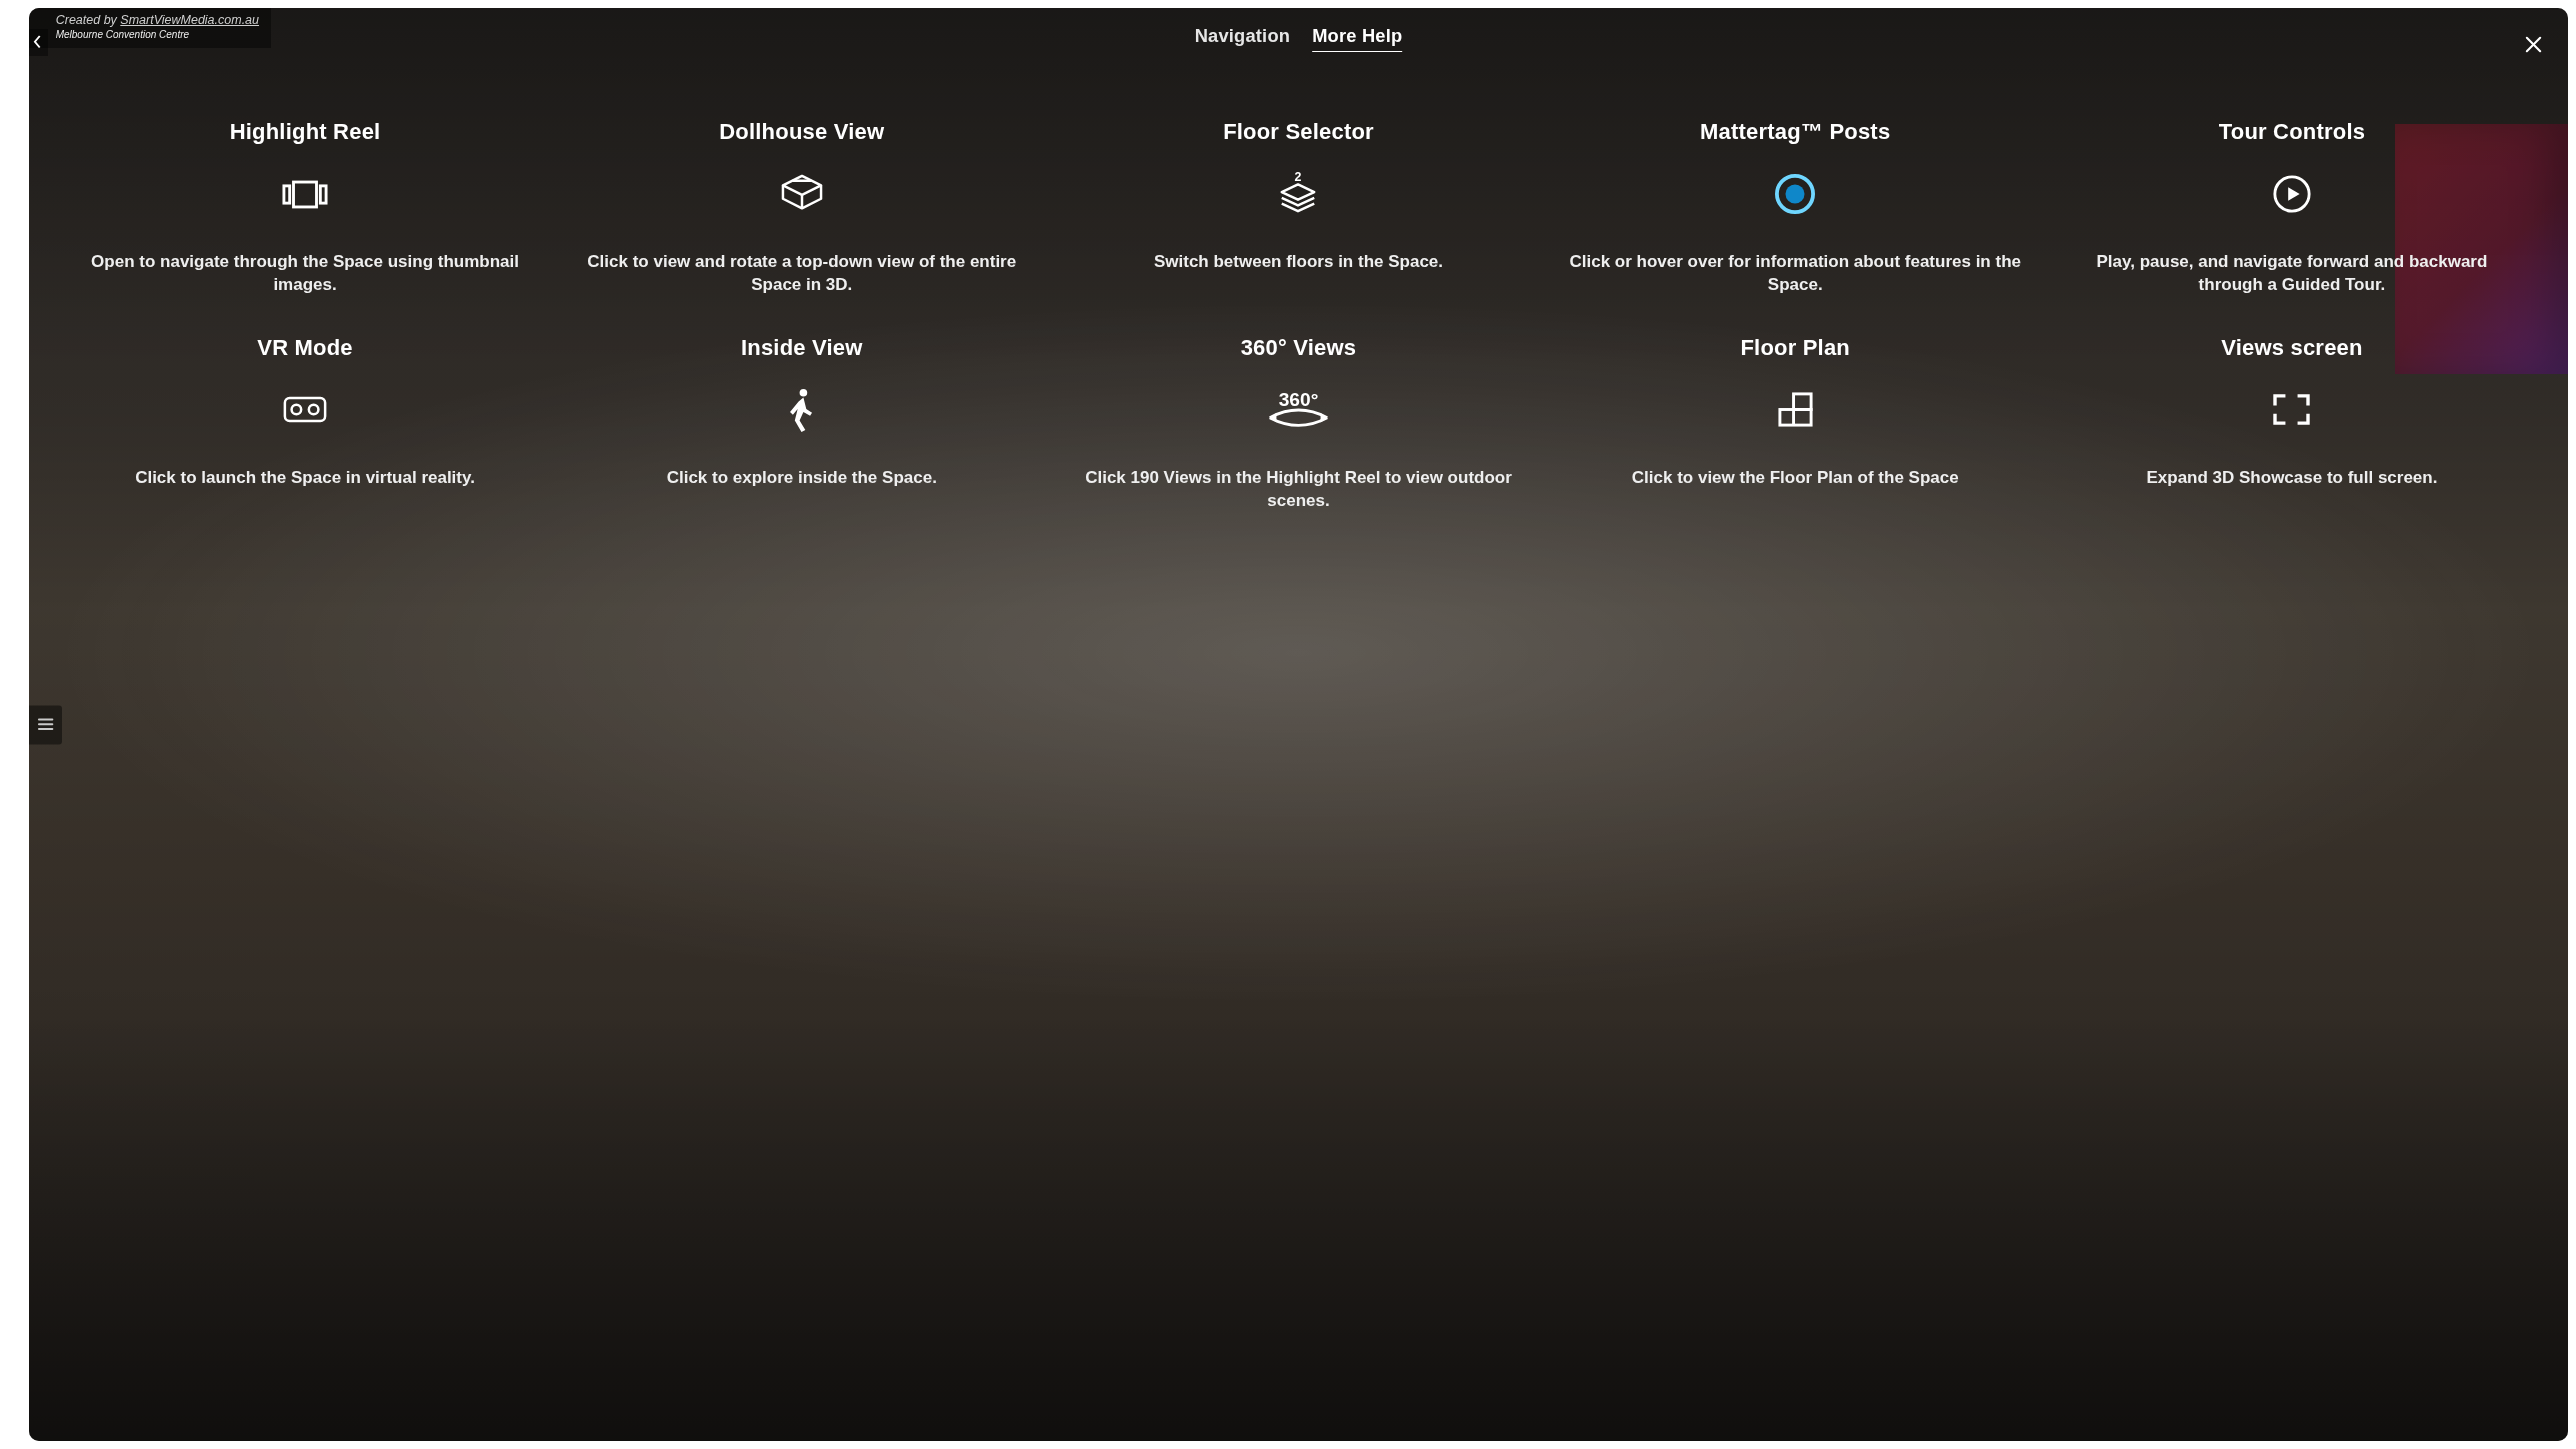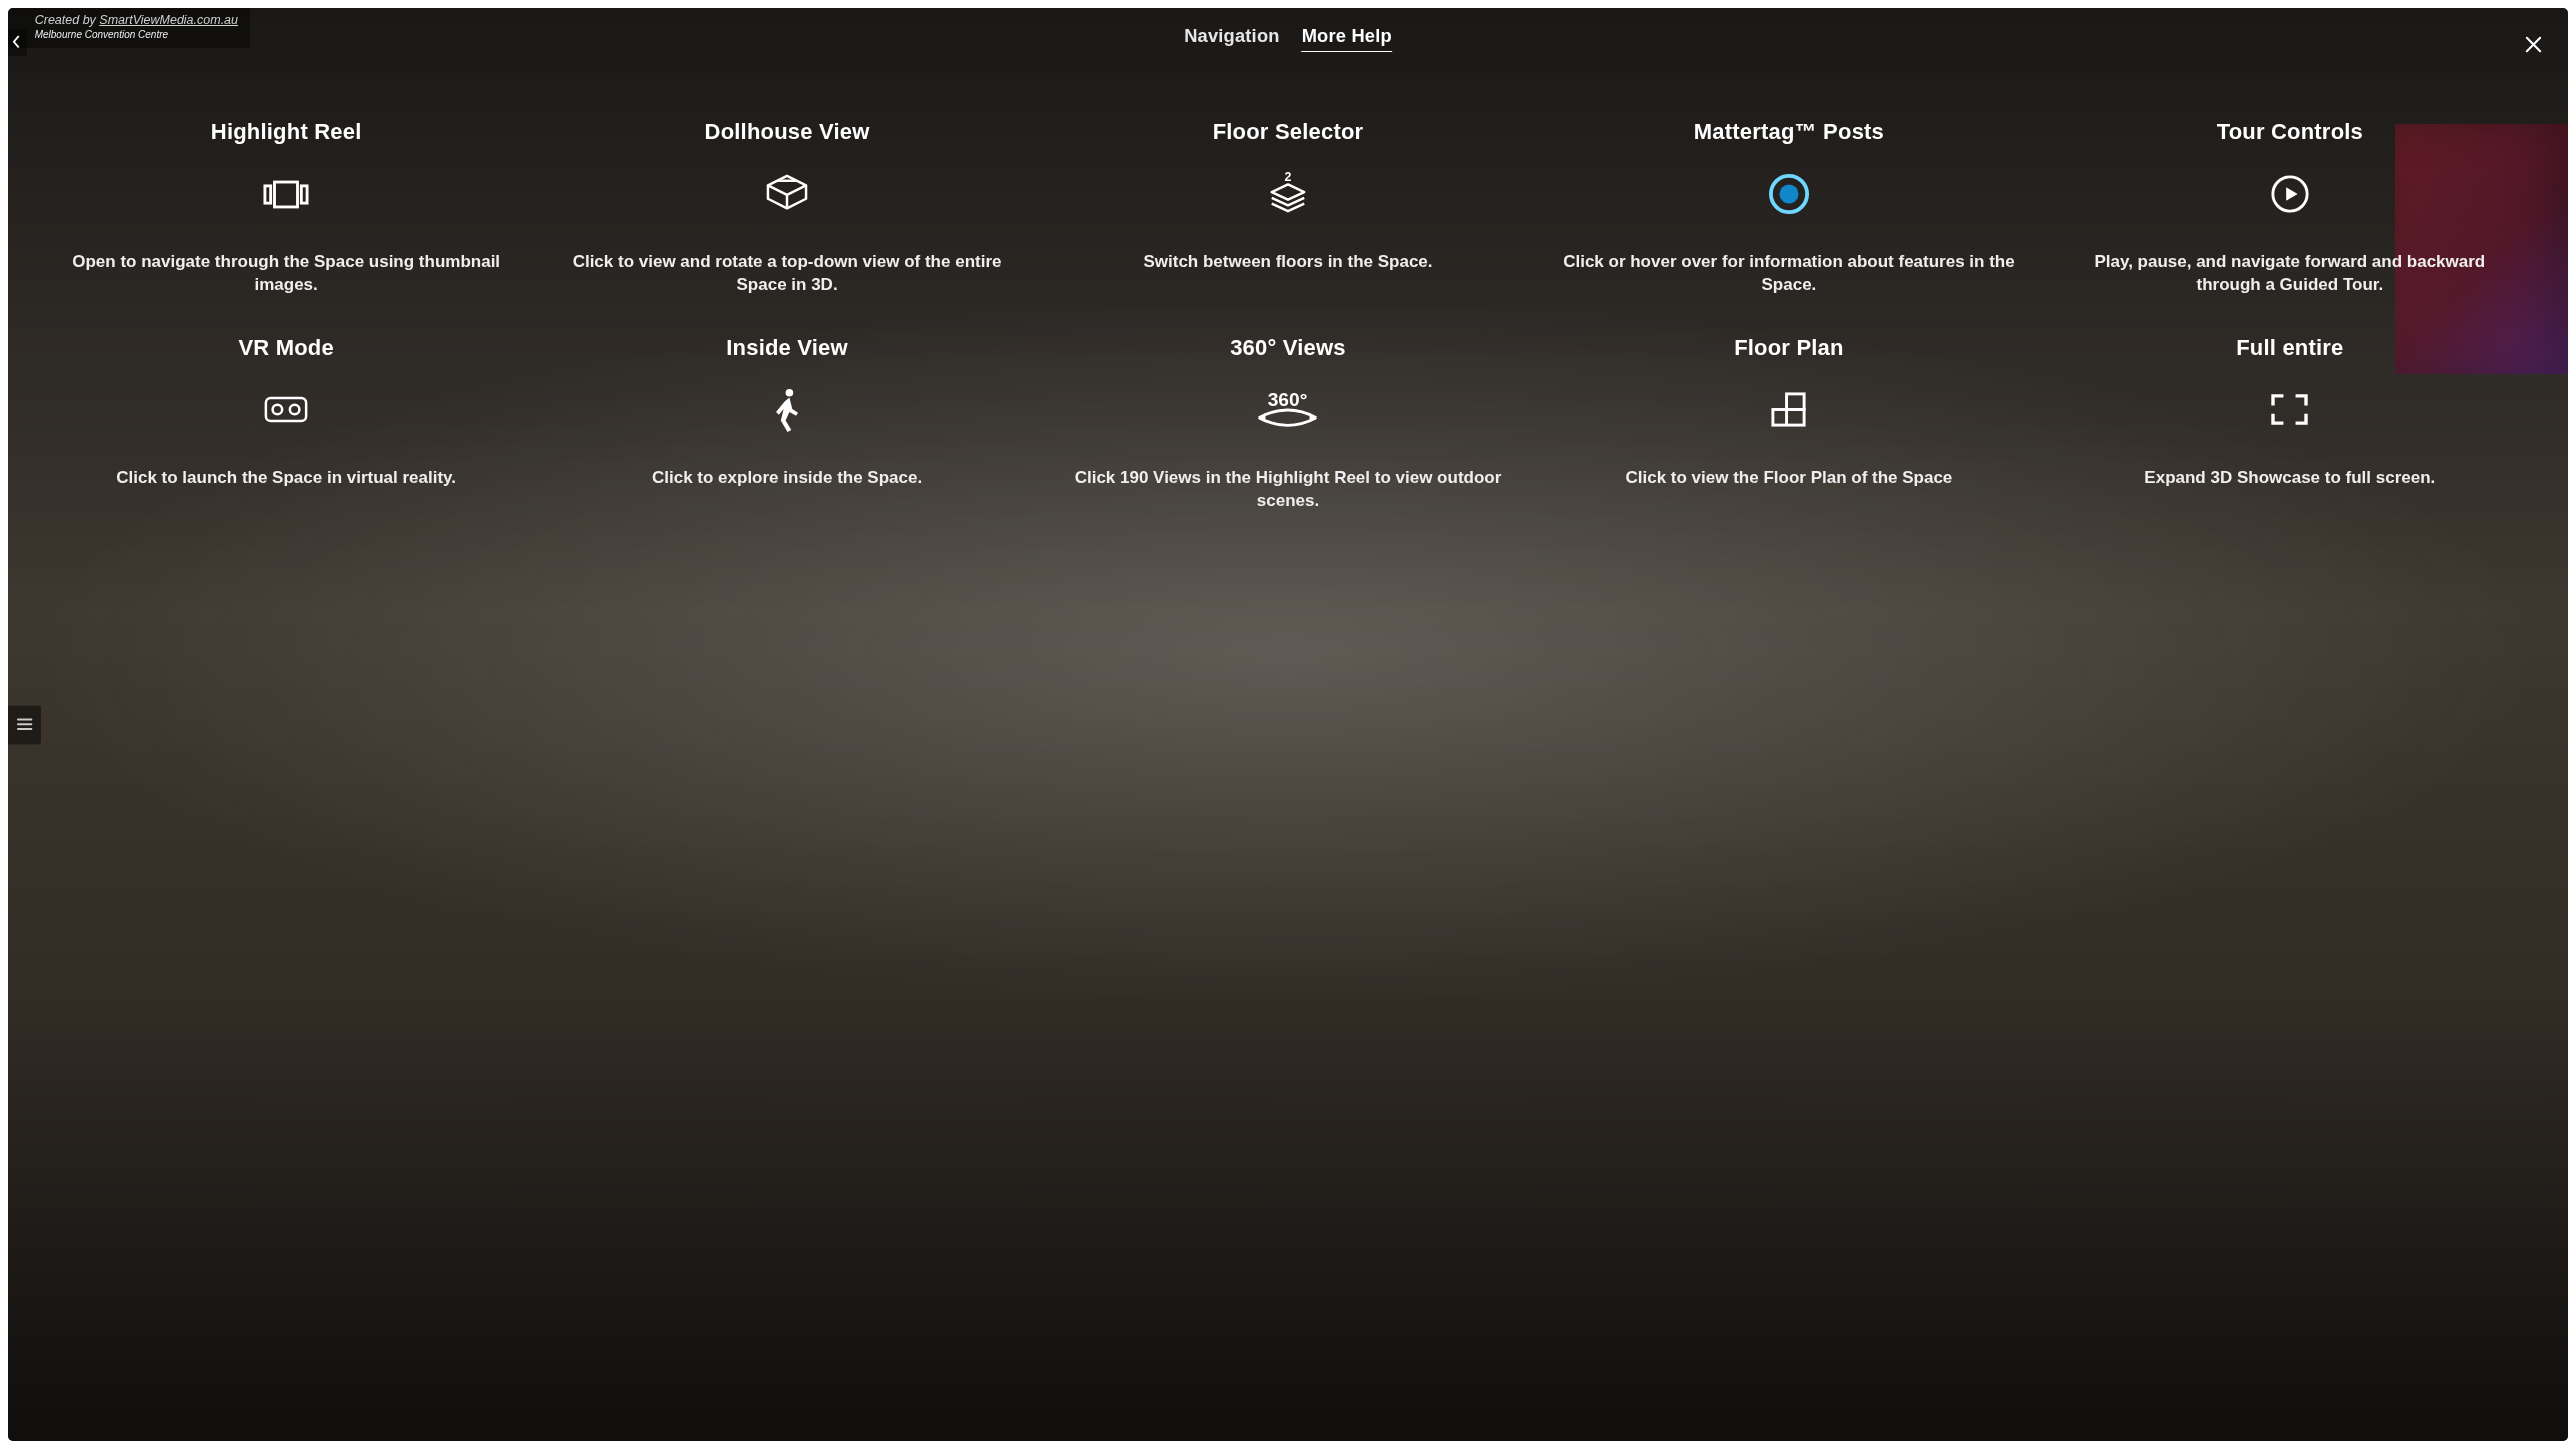--- a/index.html
+++ b/index.html
@@ -1,26 +1,27 @@
 <!DOCTYPE html>
 <html><head>
 <meta charset="utf-8">
 <style>
   * { box-sizing: border-box; margin: 0; padding: 0; }
   html, body { width: 100%; height: 100%; font-family: "Helvetica Neue", Arial, sans-serif; overflow: hidden; }
   body { background: #fff; }
   .viewer {
     position: absolute;
     inset: 7.7px;
-    border-radius: 5px;
+    border-radius: 10px;
     overflow: hidden;
     background:
       linear-gradient(rgba(20,20,22,0.72), rgba(20,20,22,0.72)),
       linear-gradient(to bottom, #5a5043 0%, #7a6a55 28%, #a99372 42%, #8f7656 60%, #6c5a43 80%, #4b3f30 100%);
     color: #fff;
+    margin-left: 21px;
   }
   
   .viewer::before {
     content: "";
     position: absolute;
     inset: 0;
     background:
       radial-gradient(ellipse 70% 35% at 50% 45%, rgba(255,255,255,0.18), rgba(0,0,0,0) 70%),
       linear-gradient(to bottom, rgba(0,0,0,0.35) 0%, rgba(0,0,0,0) 25%, rgba(0,0,0,0) 70%, rgba(0,0,0,0.55) 100%);
     pointer-events:none;
@@ -272,21 +273,21 @@
         <svg width="39" height="39" viewBox="0 0 40 40" fill="none" stroke="#fff" stroke-width="3">
           <rect x="4" y="20" width="32" height="16"></rect>
           <rect x="18" y="4" width="18" height="16"></rect>
           <line x1="18" y1="20" x2="18" y2="36"></line>
         </svg>
       </div>
       <div class="card-desc">Click to view the Floor Plan of the Space</div>
     </div>
 
     <div class="card">
-      <div class="card-title">Full entire</div>
+      <div class="card-title">Views screen</div>
       <div class="card-icon">
         <svg width="39" height="33" viewBox="0 0 40 34" fill="none" stroke="#fff" stroke-width="3.5" stroke-linecap="square">
           <polyline points="3,11 3,3 12,3"></polyline>
           <polyline points="28,3 37,3 37,11"></polyline>
           <polyline points="37,23 37,31 28,31"></polyline>
           <polyline points="12,31 3,31 3,23"></polyline>
         </svg>
       </div>
       <div class="card-desc">Expand 3D Showcase to full screen.</div>
     </div>

